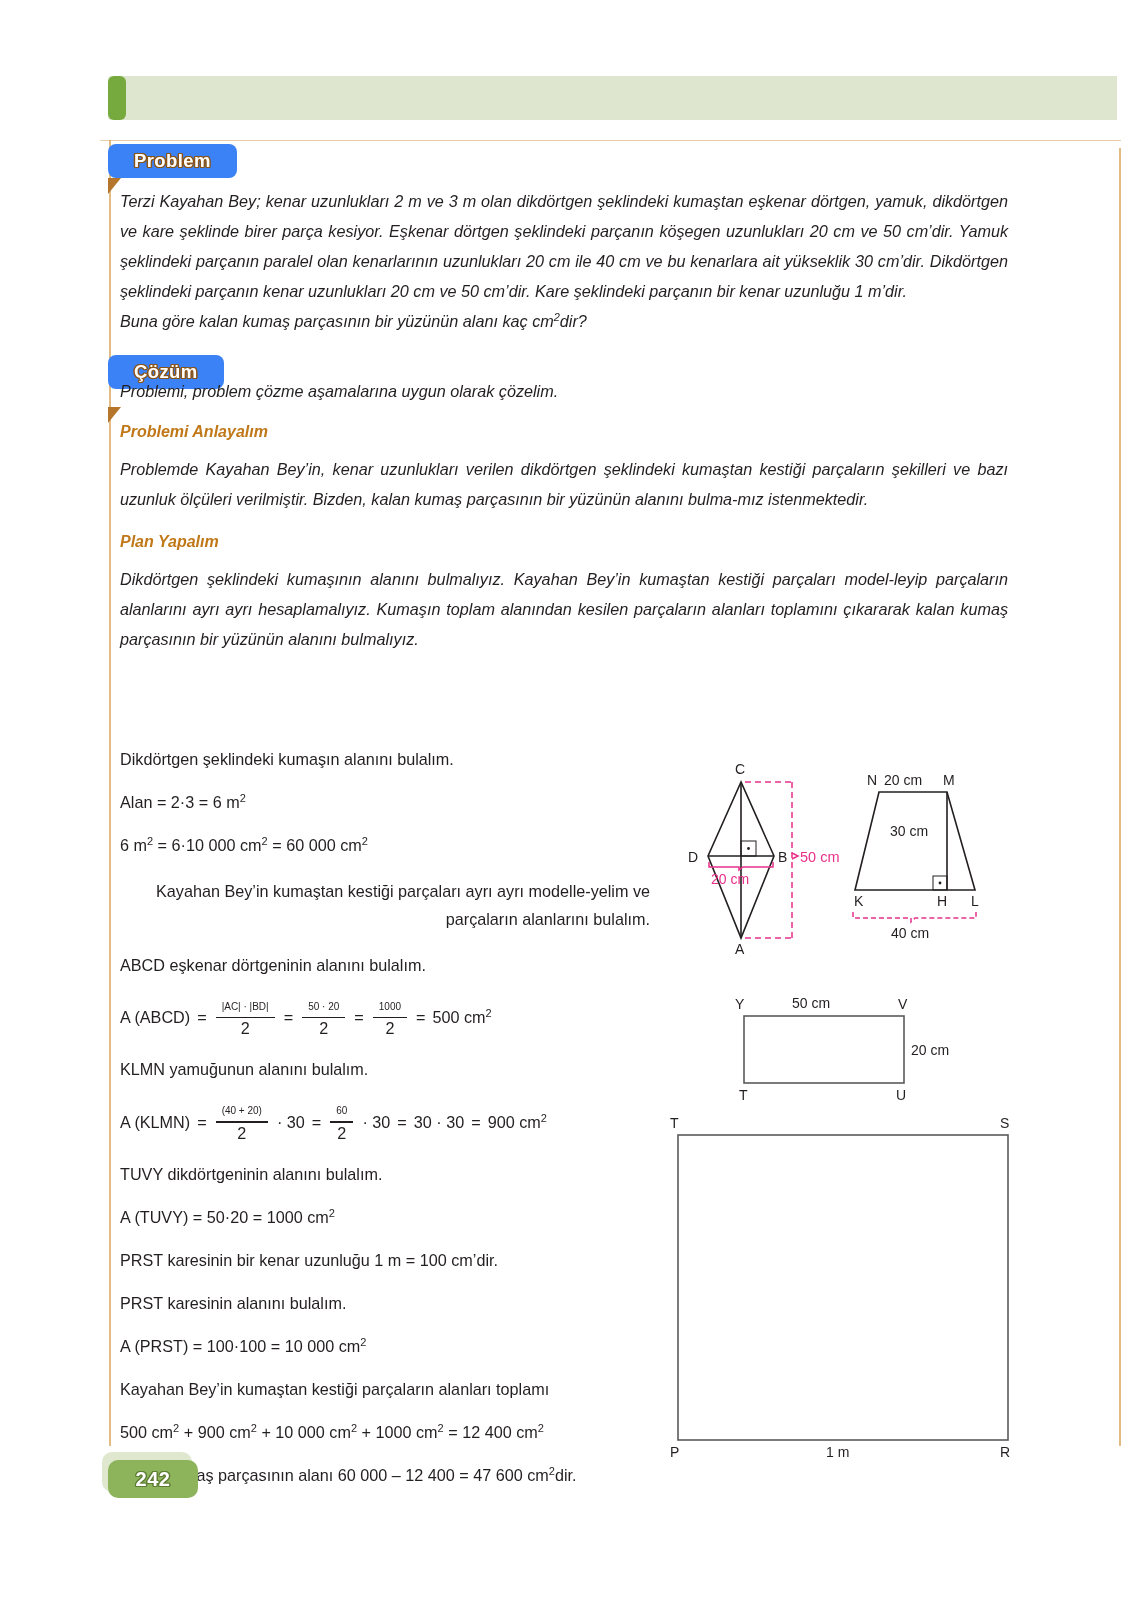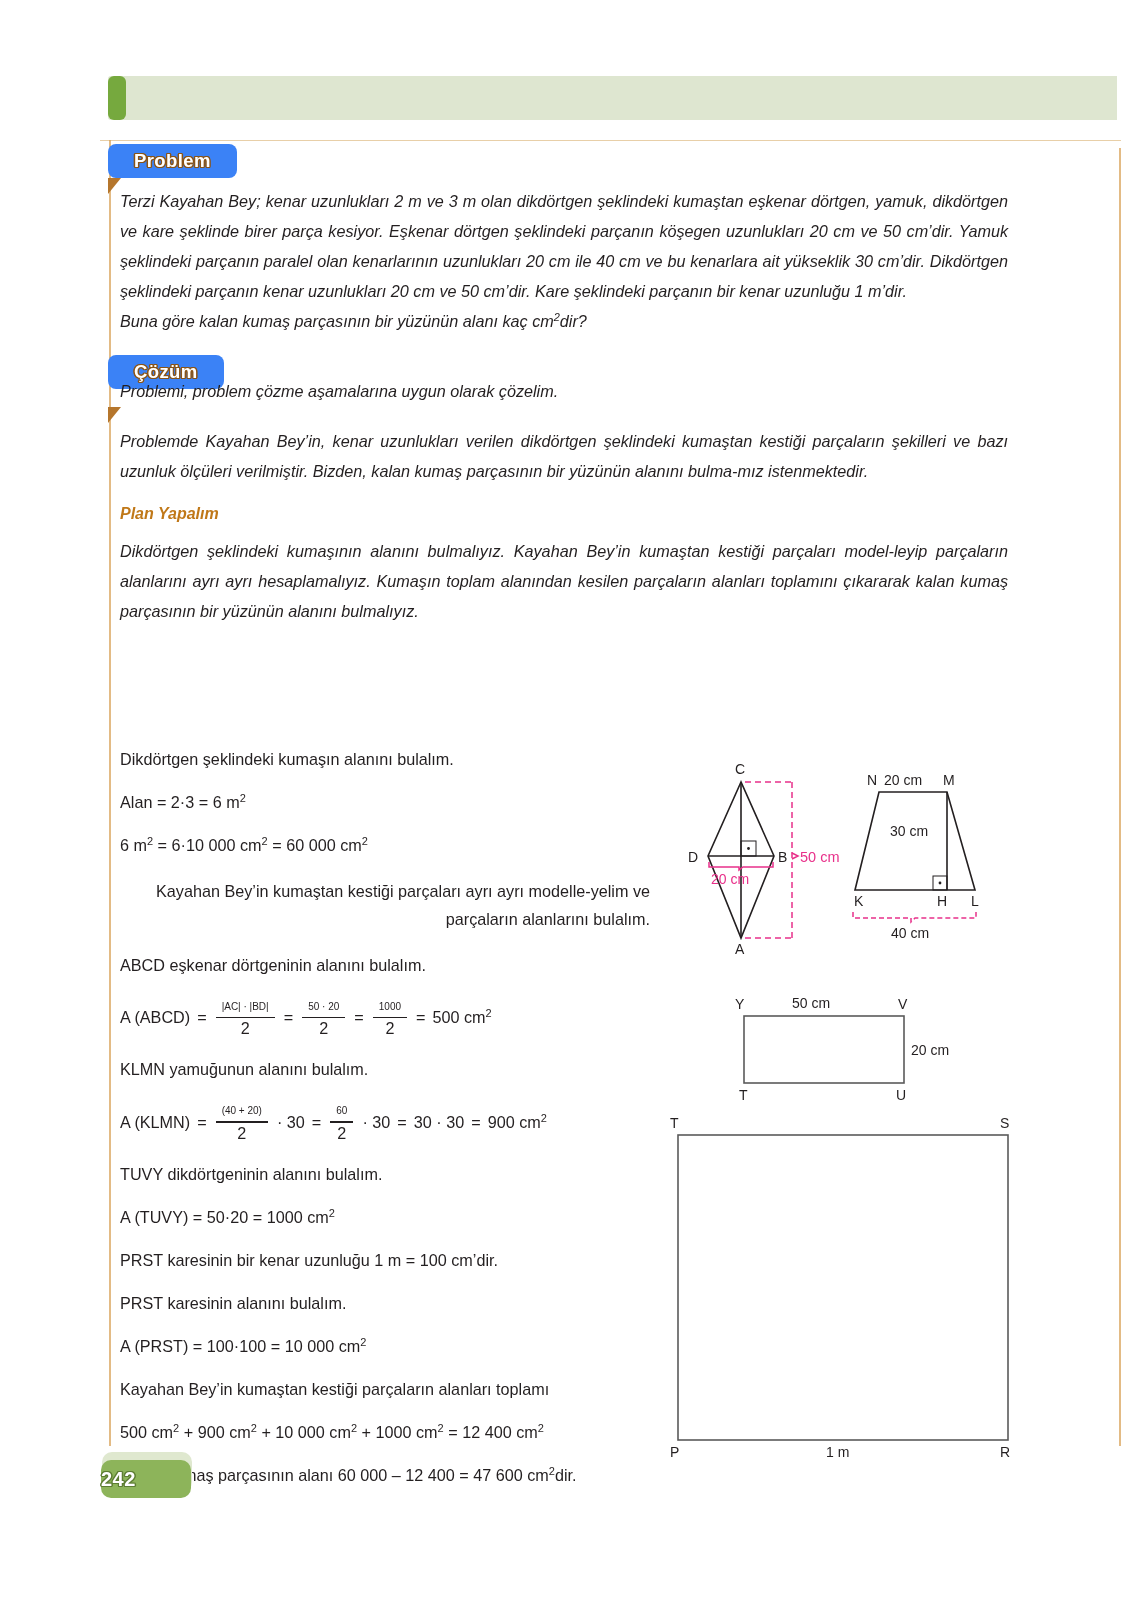--- a/index.html
+++ b/index.html
@@ -208,26 +208,27 @@
   }
   #page-badge .pb-back {
     position: absolute;
     left: 6px; top: 0;
     width: 90px; height: 40px;
     background: #dfe8cf;
     border-radius: 10px;
   }
   #page-badge .pb-front {
     position: absolute;
-    left: 5px; top: 8px;
+    left: 12px; top: 8px;
     width: 90px; height: 38px;
     background: #8db45a;
     border-radius: 10px;
     display: flex;
     align-items: center;
+    justify-content: center;
   }
   #page-badge .pb-num {
     font-size: 20px;
     font-weight: bold;
     color: #ffffff;
     letter-spacing: .5px;
     text-shadow:
        1.4px 0 0 #5d7d33, -1.4px 0 0 #5d7d33,
        0 1.4px 0 #5d7d33, 0 -1.4px 0 #5d7d33,
        1px 1px 0 #5d7d33, -1px 1px 0 #5d7d33,
@@ -262,20 +263,21 @@
 <div id="text-col">
 
   <p class="para">Terzi Kayahan Bey; kenar uzunlukları 2 m ve 3 m olan dikdörtgen şeklindeki kumaştan eşkenar dörtgen, yamuk, dikdörtgen ve kare şeklinde birer parça kesiyor. Eşkenar dörtgen şeklindeki parçanın köşegen uzunlukları 20 cm ve 50 cm’dir. Yamuk şeklindeki parçanın paralel olan kenarlarının uzunlukları 20 cm ile 40 cm ve bu kenarlara ait yükseklik 30 cm’dir. Dikdörtgen şeklindeki parçanın kenar uzunlukları 20 cm ve 50 cm’dir. Kare şeklindeki parçanın bir kenar uzunluğu 1 m’dir.</p>
   <p class="para nojust"><span>Buna göre kalan kumaş parçasının bir yüzünün alanı kaç cm</span><sup>2</sup><span>dir?</span></p>
 
   <div class="sp-18"></div>
   <div style="height:22px"></div>
 
   <p class="para nojust">Problemi, problem çözme aşamalarına uygun olarak çözelim.</p>
   <div class="sp-12"></div>
+  <p class="subhead">Problemi Anlayalım</p>
   <div class="sp-8"></div>
   <p class="para">Problemde Kayahan Bey’in, kenar uzunlukları verilen dikdörtgen şeklindeki kumaştan kestiği parçaların şekilleri ve bazı uzunluk ölçüleri verilmiştir. Bizden, kalan kumaş parçasının bir yüzünün alanını bulma-mız istenmektedir.</p>
   <div class="sp-14"></div>
   <p class="subhead">Plan Yapalım</p>
   <div class="sp-8"></div>
   <p class="para">Dikdörtgen şeklindeki kumaşının alanını bulmalıyız. Kayahan Bey’in kumaştan kestiği parçaları model-leyip parçaların alanlarını ayrı ayrı hesaplamalıyız. Kumaşın toplam alanından kesilen parçaların alanları toplamını çıkararak kalan kumaş parçasının bir yüzünün alanını bulmalıyız.</p>
   <div class="sp-14"></div>
 
 </div>
 

